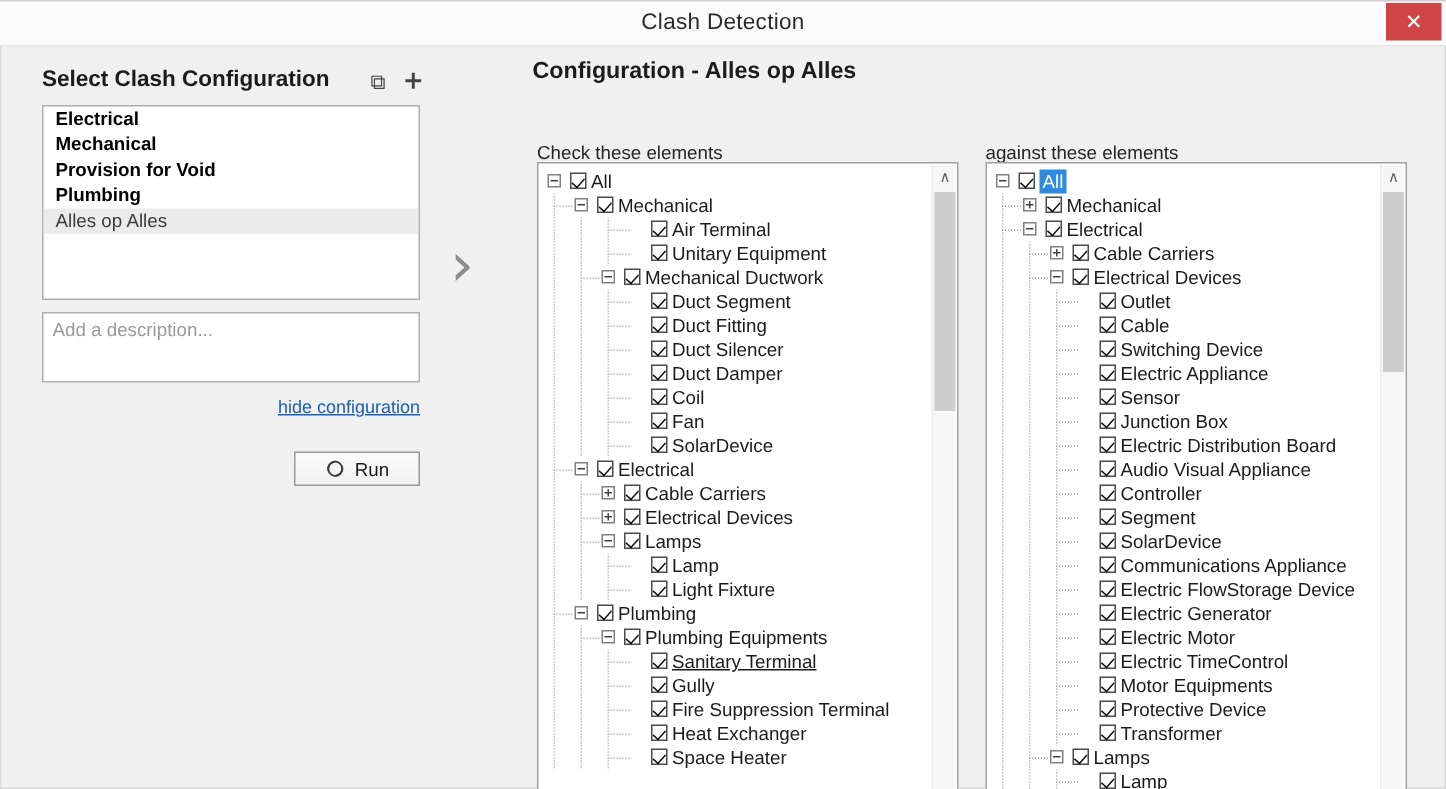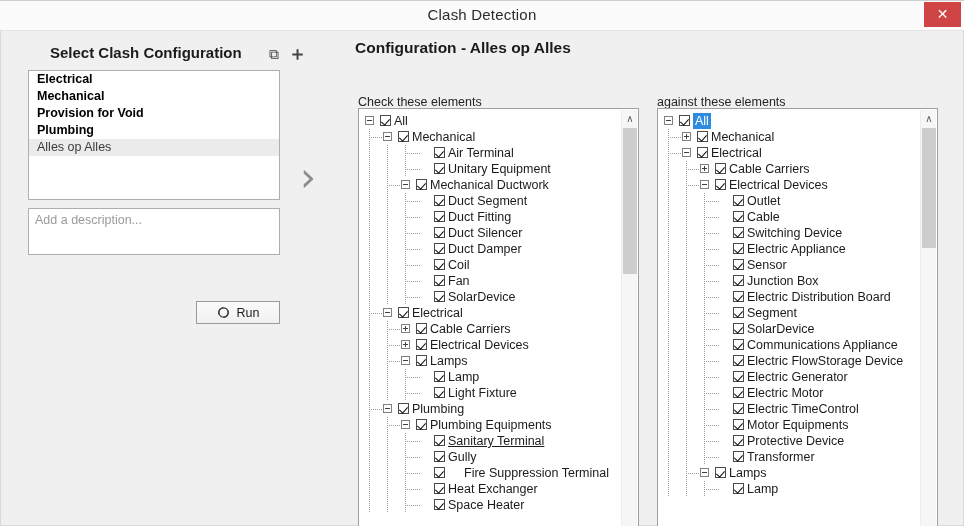--- a/index.html
+++ b/index.html
@@ -50,21 +50,21 @@
     width: 964px; height: 495px;
     background: #f0f0f0;
     border-left: 1px solid #d9d9d9;
     border-right: 1px solid #d9d9d9;
     border-bottom: 1px solid #d9d9d9;
     box-sizing: border-box;
   }
 
   
   #left-panel { position: absolute; left: 27px; top: 11px; width: 258px; }
-  #left-header { position: relative; height: 26px; margin-left: 22px; }
+  #left-header { position: relative; height: 26px; }
   #left-title {
     position: absolute; left: 0; top: 2px;
     font-size: 15px; font-weight: bold; color: #1b1b1b;
   }
   .hdr-icon {
     position: absolute; top: 3px;
     width: 18px; height: 18px; cursor: pointer;
     color: #444;
     font-size: 14px; line-height: 18px; text-align: center;
   }
@@ -257,20 +257,21 @@
       <div id="config-list">
           <div class="config-item">Electrical</div>
           <div class="config-item">Mechanical</div>
           <div class="config-item">Provision for Void</div>
           <div class="config-item">Plumbing</div>
           <div class="config-item selected">Alles op Alles</div>
         </div>
 
       <div id="desc-box">Add a description...</div>
 
+      <div id="hide-config-link">hide configuration</div>
 
       <div id="run-button">
         <svg id="refresh-icon" viewBox="0 0 16 16">
           <path d="M8 2.2a5.8 5.8 0 1 0 5.2 3.2" fill="none" stroke="#3a3a3a" stroke-width="1.5"></path>
           <path d="M8 13.8a5.8 5.8 0 1 0-5.2-3.2" fill="none" stroke="#3a3a3a" stroke-width="1.5"></path>
         </svg>
         <span>Run</span>
       </div>
     </div>
 
@@ -452,21 +453,21 @@
             <div class="dashstub" style="left: 46px; width: 16px;"></div>
             <div class="tbox" style="left: 75px;"></div>
             <div class="tlabel" style="left: 89px;">Gully</div>
           </div>
           <div class="tree-row">
             <div class="dashline" style="left: 10px;"></div>
             <div class="dashline" style="left: 28px;"></div>
             <div class="dashline" style="left: 46px;"></div>
             <div class="dashstub" style="left: 46px; width: 16px;"></div>
             <div class="tbox" style="left: 75px;"></div>
-            <div class="tlabel" style="left: 89px; margin-left: 16px;">Fire Suppression Terminal</div>
+            <div class="tlabel" style="left: 89px;">Fire Suppression Terminal</div>
           </div>
           <div class="tree-row">
             <div class="dashline" style="left: 10px;"></div>
             <div class="dashline" style="left: 28px;"></div>
             <div class="dashline" style="left: 46px;"></div>
             <div class="dashstub" style="left: 46px; width: 16px;"></div>
             <div class="tbox" style="left: 75px;"></div>
             <div class="tlabel" style="left: 89px;">Heat Exchanger</div>
           </div>
           <div class="tree-row">
@@ -577,20 +578,36 @@
             <div class="dashstub" style="left: 46px; width: 16px;"></div>
             <div class="tbox" style="left: 75px;"></div>
             <div class="tlabel" style="left: 89px;">Electric Distribution Board</div>
           </div>
           <div class="tree-row">
             <div class="dashline" style="left: 10px;"></div>
             <div class="dashline" style="left: 28px;"></div>
             <div class="dashline" style="left: 46px;"></div>
             <div class="dashstub" style="left: 46px; width: 16px;"></div>
             <div class="tbox" style="left: 75px;"></div>
+            <div class="tlabel" style="left: 89px;">Audio Visual Appliance</div>
+          </div>
+          <div class="tree-row">
+            <div class="dashline" style="left: 10px;"></div>
+            <div class="dashline" style="left: 28px;"></div>
+            <div class="dashline" style="left: 46px;"></div>
+            <div class="dashstub" style="left: 46px; width: 16px;"></div>
+            <div class="tbox" style="left: 75px;"></div>
+            <div class="tlabel" style="left: 89px;">Controller</div>
+          </div>
+          <div class="tree-row">
+            <div class="dashline" style="left: 10px;"></div>
+            <div class="dashline" style="left: 28px;"></div>
+            <div class="dashline" style="left: 46px;"></div>
+            <div class="dashstub" style="left: 46px; width: 16px;"></div>
+            <div class="tbox" style="left: 75px;"></div>
             <div class="tlabel" style="left: 89px;">Segment</div>
           </div>
           <div class="tree-row">
             <div class="dashline" style="left: 10px;"></div>
             <div class="dashline" style="left: 28px;"></div>
             <div class="dashline" style="left: 46px;"></div>
             <div class="dashstub" style="left: 46px; width: 16px;"></div>
             <div class="tbox" style="left: 75px;"></div>
             <div class="tlabel" style="left: 89px;">SolarDevice</div>
           </div>

